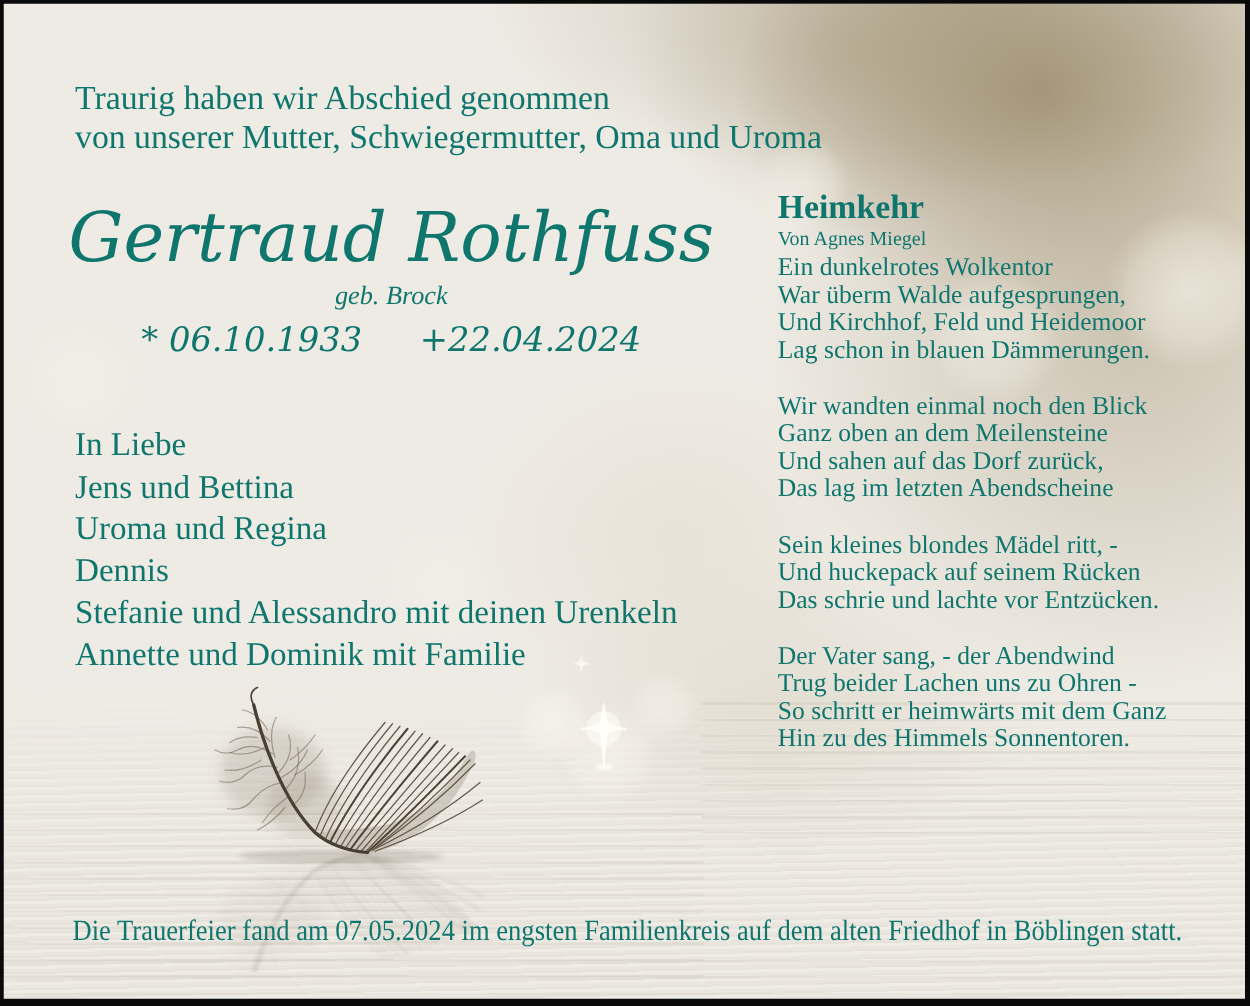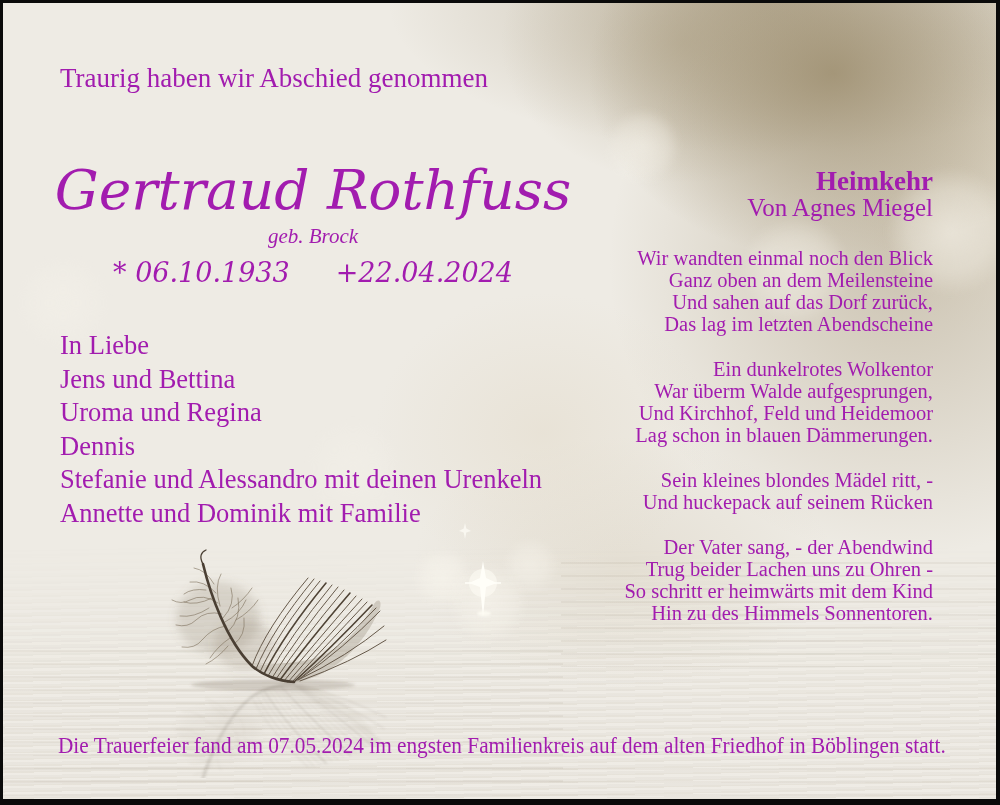--- a/index.html
+++ b/index.html
@@ -1,20 +1,20 @@
 <!DOCTYPE html>
 <html><head>
 <meta charset="utf-8">
 <style>
   html,body{margin:0;padding:0;background:#777;}
   .page{
     position:relative;width:1000px;height:805px;box-sizing:border-box;
     border:solid #0a0a0a;border-width:3px 4px 6px 3px;
     background:#eeebe4;overflow:hidden;
-    font-family:"Liberation Serif","DejaVu Serif",serif;color:#a21caf;
+    font-family:"Liberation Serif","DejaVu Serif",serif;color:#0f766e;
     -webkit-font-smoothing:antialiased;
   }
   
   .bg-tan{position:absolute;inset:0;pointer-events:none;background:
     radial-gradient(340px 260px at 830px 70px, rgba(158,143,112,0.88), rgba(158,143,112,0) 72%),
     radial-gradient(420px 420px at 900px 260px, rgba(170,156,128,0.50), rgba(170,156,128,0) 70%),
     radial-gradient(260px 200px at 680px 40px, rgba(180,168,142,0.55), rgba(180,168,142,0) 70%),
     radial-gradient(500px 200px at 760px 0px, rgba(150,135,105,0.45), rgba(150,135,105,0) 75%),
     radial-gradient(220px 280px at 1002px 140px, rgba(238,232,218,0.85), rgba(238,232,218,0) 70%),
     radial-gradient(240px 200px at 540px 430px, rgba(225,216,198,0.45), rgba(225,216,198,0) 70%),
@@ -51,25 +51,25 @@
   .sp-dot{left:474px;top:608px;width:14px;height:5px;border-radius:50%;
     background:rgba(255,253,245,.75);filter:blur(1px);}
   
   .intro{position:absolute;left:57px;top:60px;font-size:27px;line-height:31px;}
   .name-block{position:absolute;left:50px;top:156px;width:520px;text-align:center;}
   .name{margin:0;font-family:"DejaVu Serif",serif;font-style:italic;font-weight:500;
     font-size:55px;line-height:1.15;white-space:nowrap;}
   .maiden{font-family:Liberation Serif, serif;font-style:italic;font-size:21px;line-height:28px;}
   .dates{font-family:"DejaVu Serif",serif;font-style:italic;font-size:27px;margin-top:7px;}
   .dates .death{margin-left:46px;margin-top:41px;}
-  .mourners{position:absolute;left:57px;top:326px;margin:0;padding:0;list-style:none;
+  .mourners{position:absolute;left:57px;top:336px;margin:0;padding:0;list-style:none;
     font-size:26.5px;line-height:33.5px;}
-  .poem{position:absolute;right:63px;top:164px;text-align:right;}
+  .poem{position:absolute;right:63px;top:148px;text-align:left;}
   .poem-title{margin:0;font-size:27px;line-height:29px;font-weight:bold;}
-  .poem-attr{font-size:25px;line-height:23px;margin-bottom:28px;}
+  .poem-attr{font-size:16px;line-height:23px;}
   .stanza{font-size:20.5px;line-height:22px;margin-bottom:23px;}
   .footer{position:absolute;left:55px;top:729px;font-size:23.5px;white-space:nowrap;
     transform:scaleX(0.905);transform-origin:0 50%;}
 </style>
 </head>
 <body>
 
 <div class="page">
 
   <div class="bg-tan"></div>
@@ -148,20 +148,21 @@
     <path d="M24,0 L27,17 L38,22 L27,26 L24,56 L21,26 L10,22 L21,17 Z" fill="#fffef8"></path>
     <path d="M6,22 L42,22" stroke="#fffef8" stroke-width="2" opacity=".8"></path>
   </svg>
   <svg class="sparkle sp-small" viewBox="0 0 14 16" xmlns="http://www.w3.org/2000/svg">
     <path d="M7,0 L8.3,5.5 L13,8 L8.3,9.5 L7,16 L5.7,9.5 L1,8 L5.7,5.5 Z" fill="#fffef8"></path>
   </svg>
   <div class="sparkle sp-dot"></div>
 
   <header class="intro">
     <div>Traurig haben wir Abschied genommen</div>
+    <div>von unserer Mutter, Schwiegermutter, Oma und Uroma</div>
   </header>
 
   <section class="name-block">
     <h1 class="name">Gertraud Rothfuss</h1>
     <div class="maiden">geb. Brock</div>
     <div class="dates">
       <span>* 06.10.1933</span><span class="death">+22.04.2024</span>
     </div>
   </section>
 
@@ -171,38 +172,39 @@
     <li>Uroma und Regina</li>
     <li>Dennis</li>
     <li>Stefanie und Alessandro mit deinen Urenkeln</li>
     <li>Annette und Dominik mit Familie</li>
   </ul>
 
   <aside class="poem">
     <h2 class="poem-title">Heimkehr</h2>
     <div class="poem-attr">Von Agnes Miegel</div>
     <div class="stanza">
+      <div>Ein dunkelrotes Wolkentor</div>
+      <div>War überm Walde aufgesprungen,</div>
+      <div>Und Kirchhof, Feld und Heidemoor</div>
+      <div>Lag schon in blauen Dämmerungen.</div>
+    </div>
+    <div class="stanza">
       <div>Wir wandten einmal noch den Blick</div>
       <div>Ganz oben an dem Meilensteine</div>
       <div>Und sahen auf das Dorf zurück,</div>
       <div>Das lag im letzten Abendscheine</div>
     </div>
     <div class="stanza">
-      <div>Ein dunkelrotes Wolkentor</div>
-      <div>War überm Walde aufgesprungen,</div>
-      <div>Und Kirchhof, Feld und Heidemoor</div>
-      <div>Lag schon in blauen Dämmerungen.</div>
-    </div>
-    <div class="stanza">
       <div>Sein kleines blondes Mädel ritt, -</div>
       <div>Und huckepack auf seinem Rücken</div>
+      <div>Das schrie und lachte vor Entzücken.</div>
     </div>
     <div class="stanza">
       <div>Der Vater sang, - der Abendwind</div>
       <div>Trug beider Lachen uns zu Ohren -</div>
-      <div>So schritt er heimwärts mit dem Kind</div>
+      <div>So schritt er heimwärts mit dem Ganz</div>
       <div>Hin zu des Himmels Sonnentoren.</div>
     </div>
   </aside>
 
   <footer class="footer">Die Trauerfeier fand am 07.05.2024 im engsten Familienkreis auf dem alten Friedhof in Böblingen statt.</footer>
 
 </div>
 
 </body></html>

